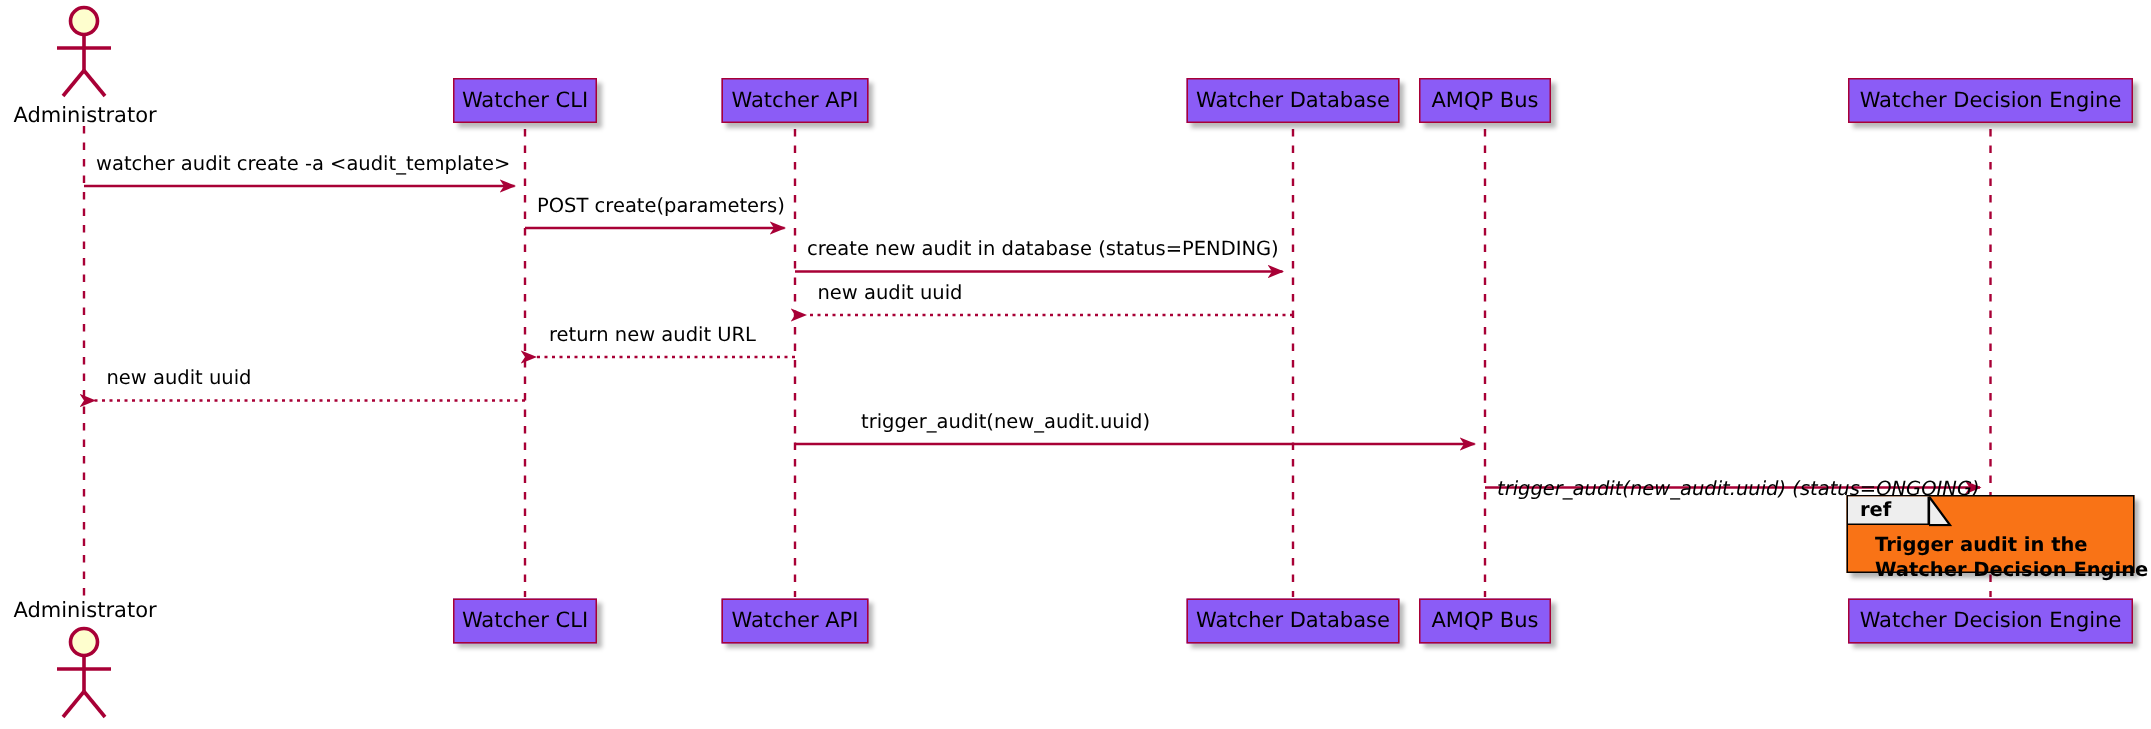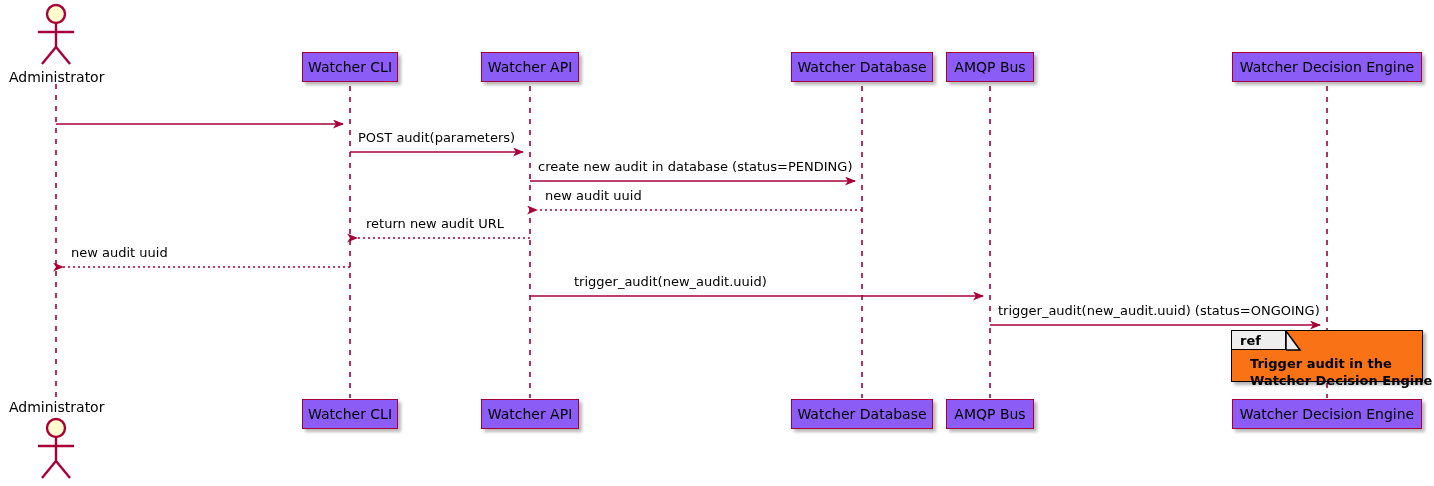--- a/index.html
+++ b/index.html
@@ -172,27 +172,28 @@
   <div class="participant" style="left:791px; top:399px; width:142px; height:30px;">
     <span>Watcher Database</span>
   </div>
   <div class="participant" style="left:946px; top:399px; width:88px; height:30px;">
     <span>AMQP Bus</span>
   </div>
   <div class="participant" style="left:1232px; top:399px; width:190px; height:30px;">
     <span>Watcher Decision Engine</span>
   </div>
 
-  <div class="msg-label" style="left:358px; top:131px;">POST audit(parameters)</div>
+  <div class="msg-label" style="left:64px; top:103px;">watcher audit create -a &lt;audit_template&gt;</div>
+  <div class="msg-label" style="left:358px; top:131px;">POST create(parameters)</div>
   <div class="msg-label" style="left:538px; top:160px;">create new audit in database (status=PENDING)</div>
   <div class="msg-label" style="left:545px; top:189px;">new audit uuid</div>
   <div class="msg-label" style="left:366px; top:217px;">return new audit URL</div>
   <div class="msg-label" style="left:71px; top:246px;">new audit uuid</div>
   <div class="msg-label" style="left:538px; top:275px;margin-left:36px;">trigger_audit(new_audit.uuid)</div>
-  <div class="msg-label" style="left:998px; top:304px;">trigger_audit(new_audit.uuid) (status=ONGOING)</div>
+  <div class="msg-label" style="left:998px; top:320px;font-style:italic;">trigger_audit(new_audit.uuid) (status=ONGOING)</div>
 
   <div class="ref-box" style="left:1231px; top:330px; width:192px; height:52px;">
     <div class="ref-tab" style="width:54px;"></div>
     <svg width="20" height="20" style="position:absolute;left:54px;top:0;">
       <path d="M0,0 L0,19 L14,19 Z" fill="#EEEEEE" stroke="#000000" stroke-width="1.5"></path>
     </svg>
     <div class="ref-tab-label">ref</div>
     <div class="ref-text" style="top:24px;">Trigger audit in the</div>
     <div class="ref-text" style="top:41px;">Watcher Decision Engine</div>
   </div>

